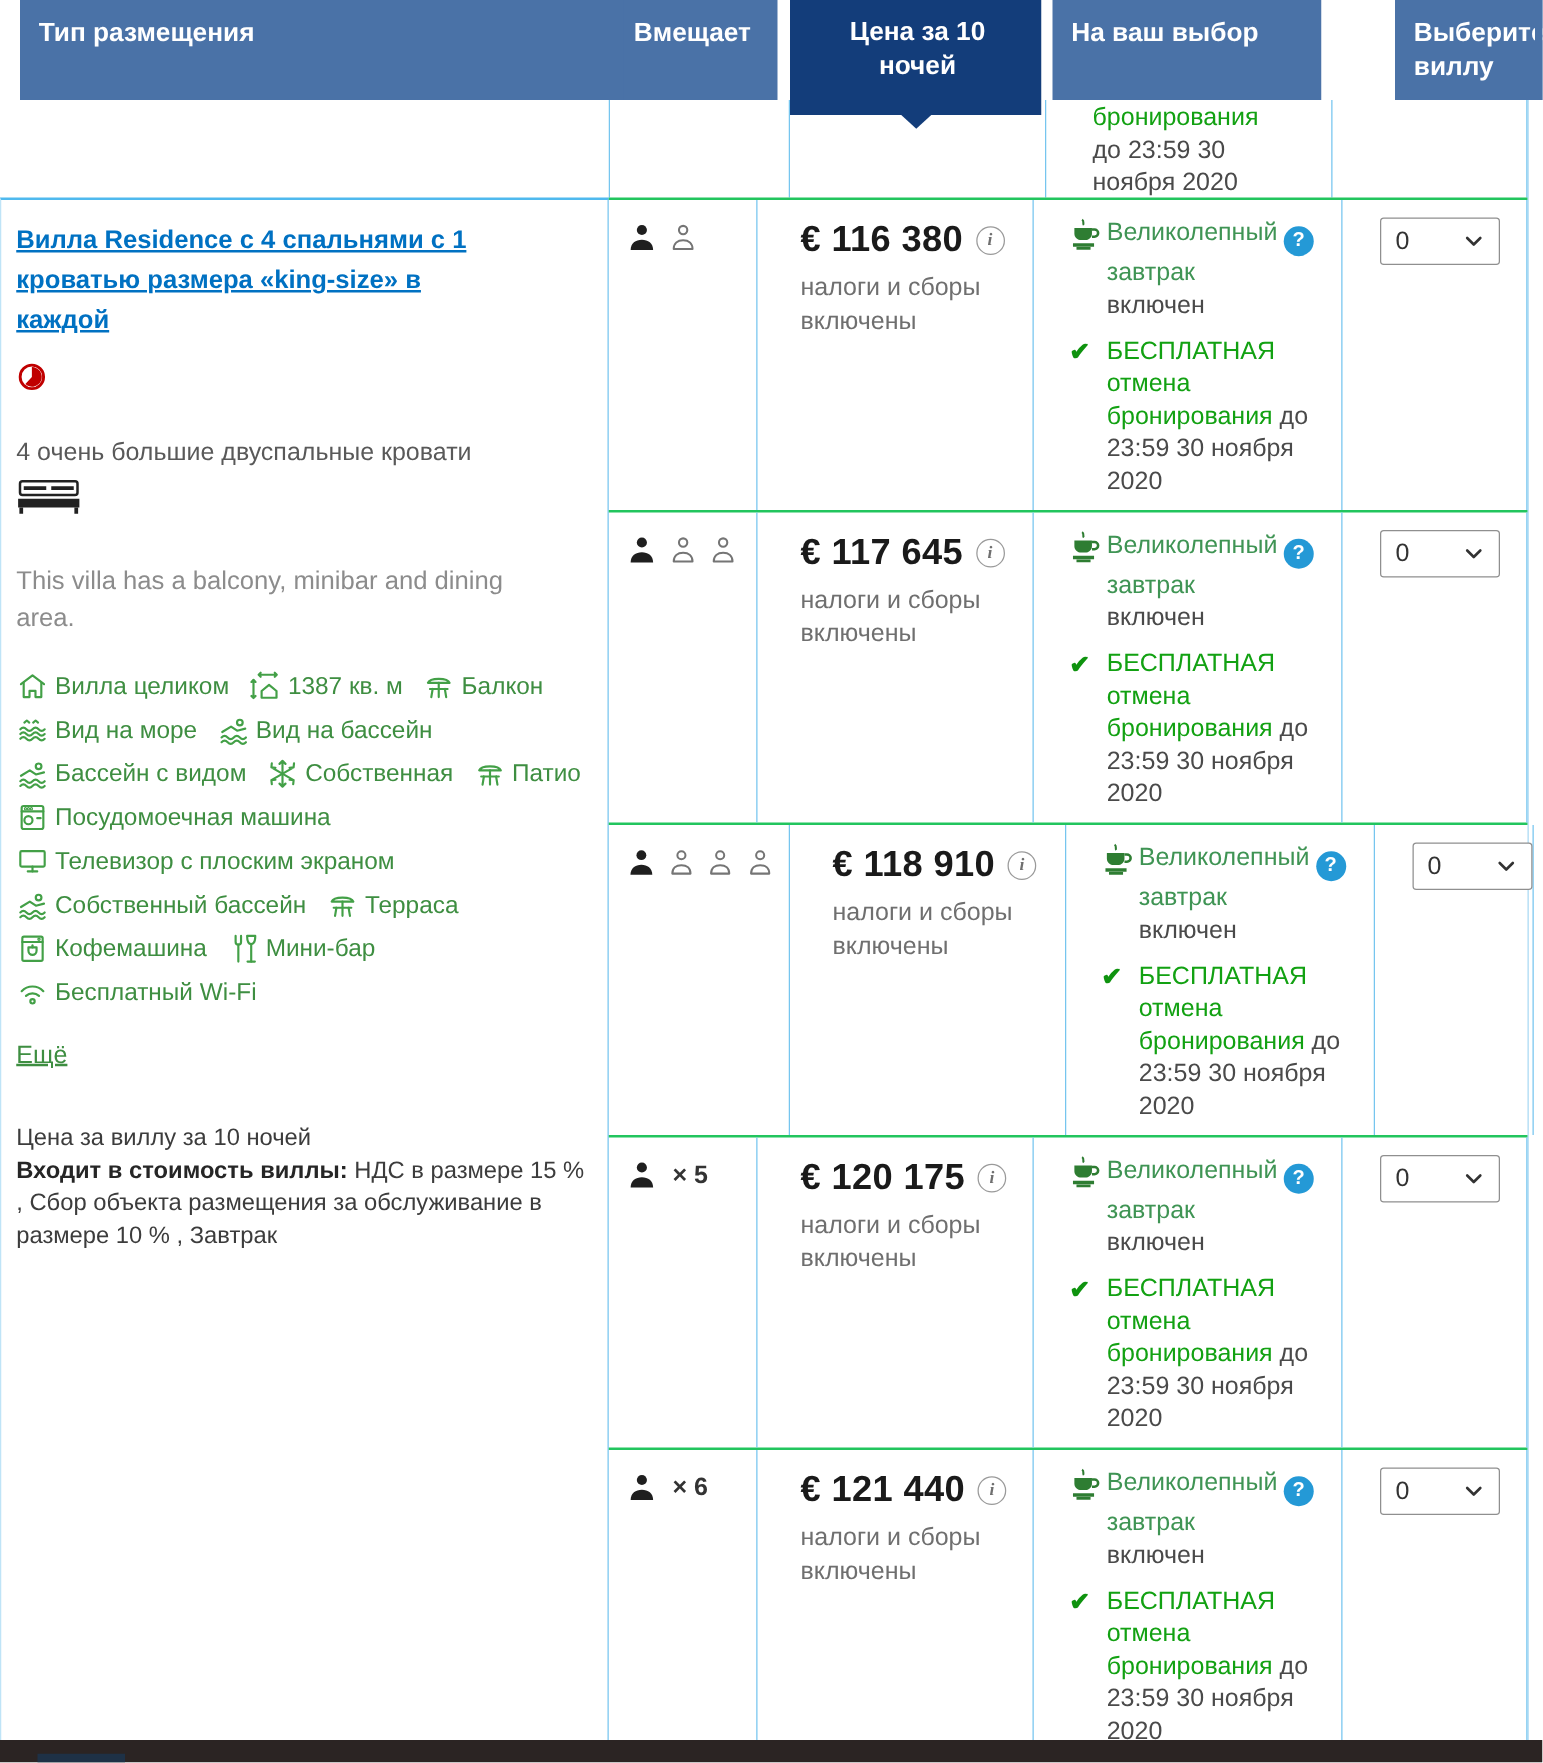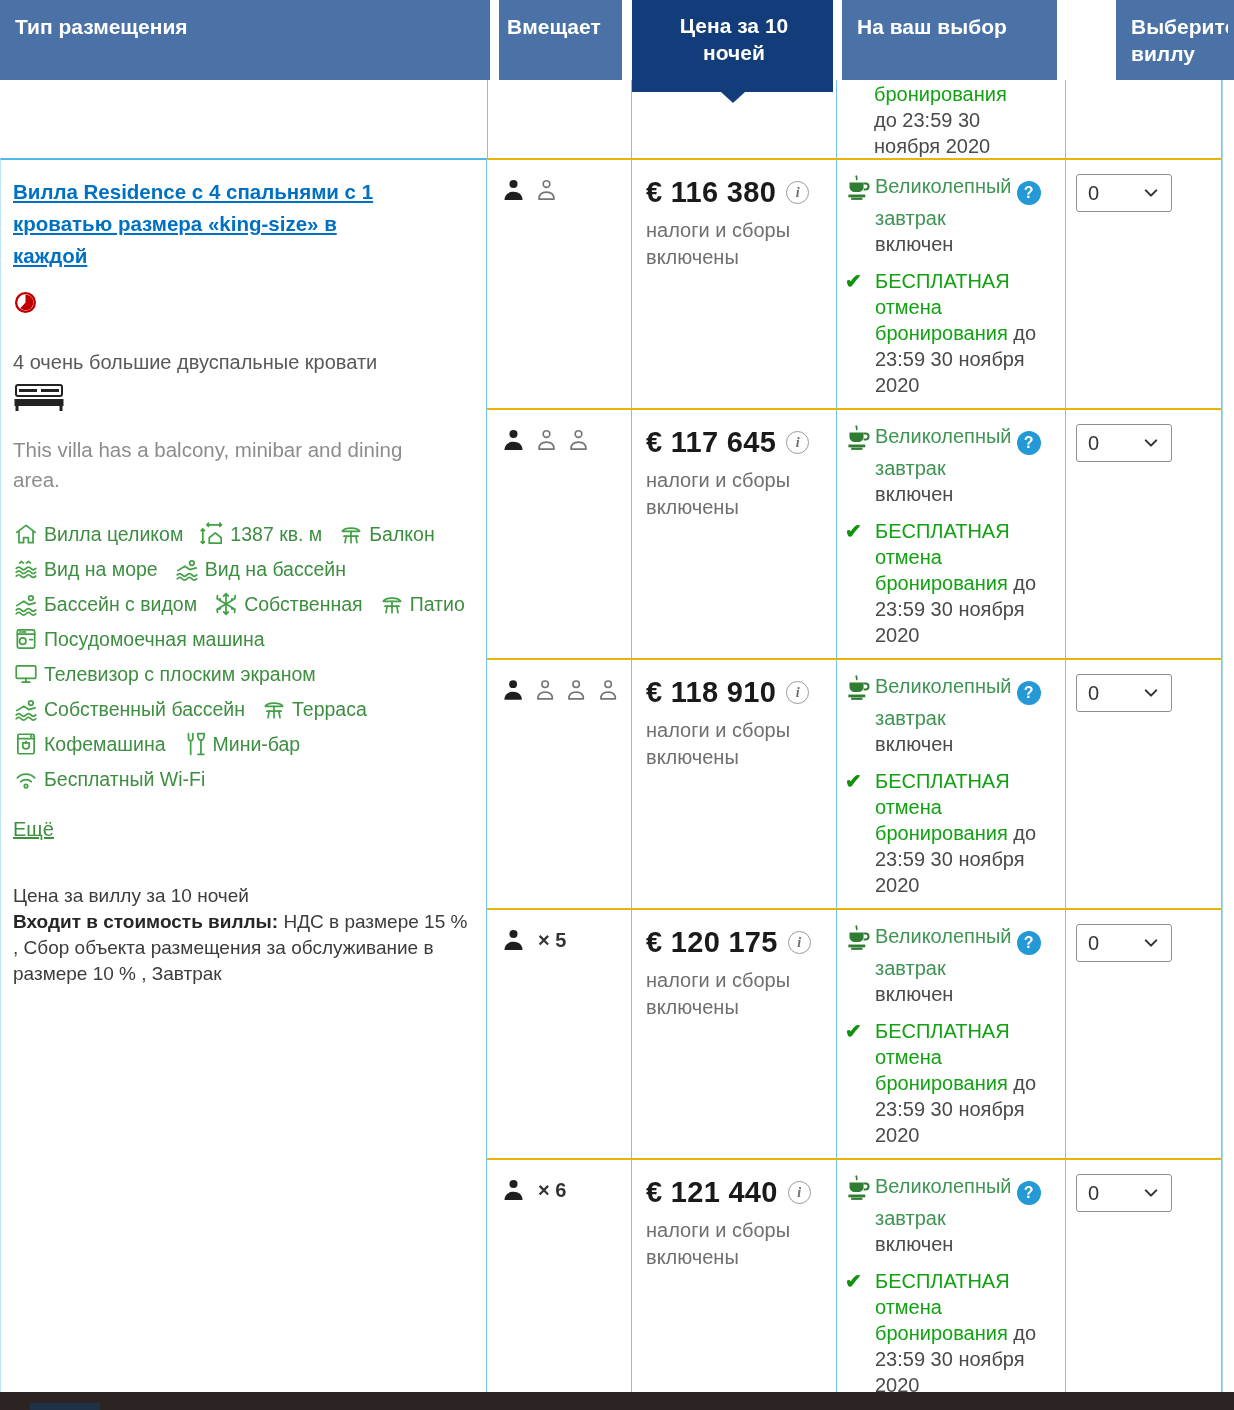--- a/index.html
+++ b/index.html
@@ -1,54 +1,54 @@
 <!DOCTYPE html>
 <html><head>
 <meta charset="utf-8">
 <style>
   html,body{margin:0;padding:0;}
   body{width:1234px;height:1410px;position:relative;background:#fff;overflow:hidden;
        font-family:"Liberation Sans",sans-serif;color:#333;}
   
   .hcell{position:absolute;top:0;height:80px;background:#4a72a7;color:#fff;font-weight:700;
          font-size:21px;line-height:1.3;box-sizing:border-box;padding:13px 12px 0 15px;}
-  .hc1{left:0;width:490px;}
+  .hc1{left:16px;width:490px;}
   .hc2{left:499px;width:123px;padding-left:8px;}
   .hc3{left:632px;width:201px;height:92px;background:#133d7a;text-align:center;padding-top:12px;z-index:2;}
   .hc3:after{content:"";position:absolute;left:50%;bottom:-11px;margin-left:-12px;
              border:12px solid transparent;border-top:11px solid #133d7a;border-bottom:none;}
   .hc4{left:842px;width:215px;}
   .hc5{left:1116px;width:150px;}
   .hsliver{left:1228px;width:6px;padding:0;}
   
   .partial{position:absolute;top:80px;left:487px;width:735px;height:78px;display:flex;box-sizing:border-box;}
   .partial .pc{box-sizing:border-box;border-right:1px solid #76c5ef;height:100%;}
   .partial .pc:first-child{border-left:1px solid #76c5ef;}
   .pc2{width:145px;}.pc3{width:205px;}
   .pc4{width:229px;padding:1px 24px 0 37px;font-size:20px;line-height:26px;}
   .pc5{width:156px;}
   .col1{position:absolute;top:158px;left:0;width:487px;height:1234px;box-sizing:border-box;
         border-top:2px solid #4fb9ee;border-right:1px solid #76c5ef;border-left:1px solid #bfe4f7;
         padding:14px 14px 0 12px;}
   .rows{position:absolute;top:158px;left:487px;width:735px;}
-  .trow{display:flex;height:250px;border-top:2px solid #eab308;box-sizing:border-box;}
+  .trow{display:flex;height:250px;border-top:2px solid #22c55e;box-sizing:border-box;gap:20px;}
   .trow:last-child{height:236px;}
   .cell{box-sizing:border-box;border-right:1px solid #76c5ef;height:100%;}
   .c2{width:145px;padding:17px 0 0 13px;}
   .c3{width:205px;padding:16px 8px 0 14px;}
   .c4{width:229px;padding:13px 4px 0 8px;}
   .c5{width:156px;padding:14px 0 0 10px;}
   
   .title{display:inline-block;font-size:20.5px;font-weight:700;color:#0071c2;text-decoration:underline;
          line-height:32px;width:402px;margin:2px 0 0;cursor:pointer;}
   .warn{color:#c00000;font-weight:700;font-size:19px;line-height:27px;width:424px;margin-top:17px;}
   .warn .wicon{display:inline-block;vertical-align:-6px;margin-right:6px;}
   .beds{font-size:20px;color:#595959;margin-top:29px;}
   .bedicon{margin-top:8px;}
-  .desc{font-size:20.5px;color:#8c8c8c;line-height:30px;width:392px;margin-top:17px;}
+  .desc{font-size:20.5px;color:#8c8c8c;line-height:30px;width:392px;margin-top:31px;}
   .amenities{display:flex;flex-wrap:wrap;column-gap:16px;row-gap:9px;width:468px;margin-top:26px;
              color:#3e8e41;font-size:19.5px;}
   .am{display:inline-flex;align-items:center;gap:5px;white-space:nowrap;}
   .am svg{flex:none;}
   .more{color:#3e8e41;font-size:20px;text-decoration:underline;display:inline-block;margin-top:26px;cursor:pointer;}
   .note{font-size:19px;color:#3c3c3c;line-height:26px;margin-top:42px;width:462px;}
   .note b{color:#262626;}
   
   .occ{display:flex;align-items:center;gap:7px;}
   .occ .mult{font-size:20px;font-weight:600;color:#333;margin-left:4px;}

